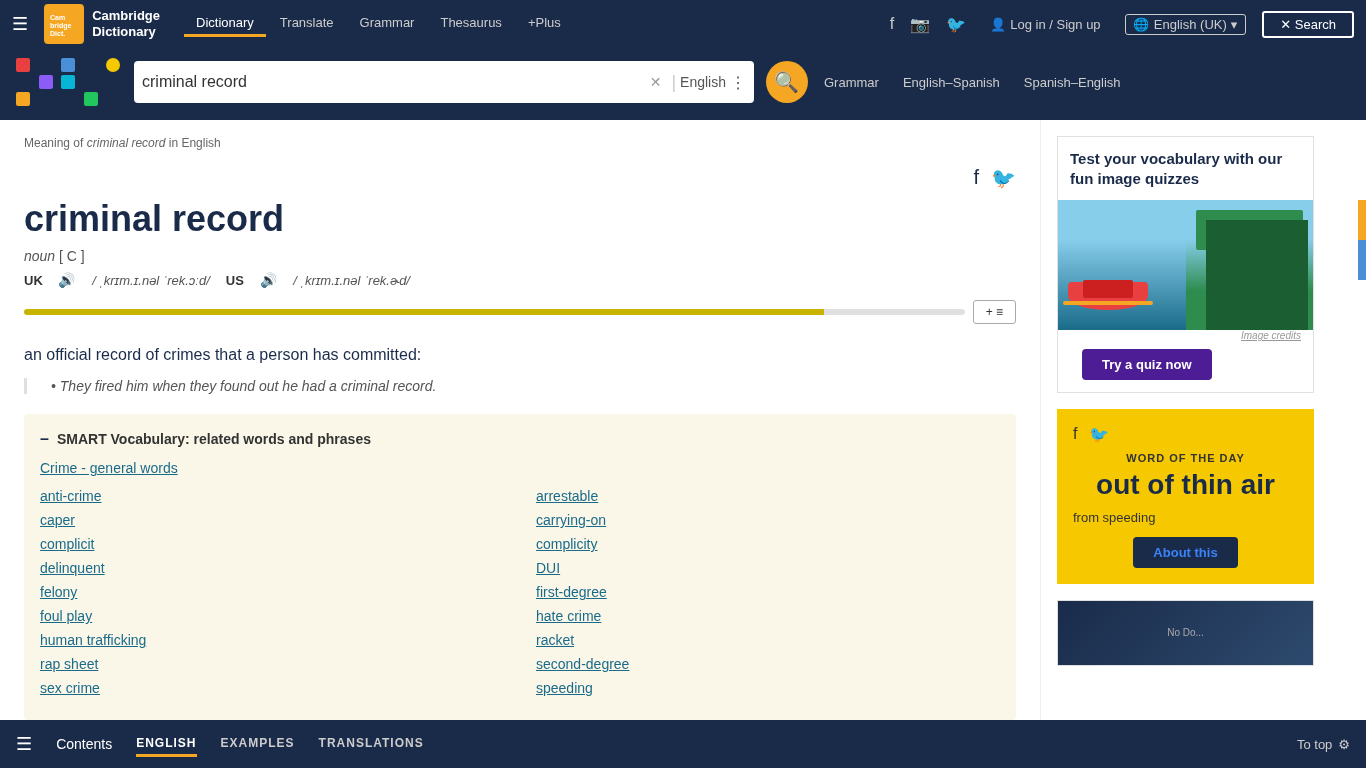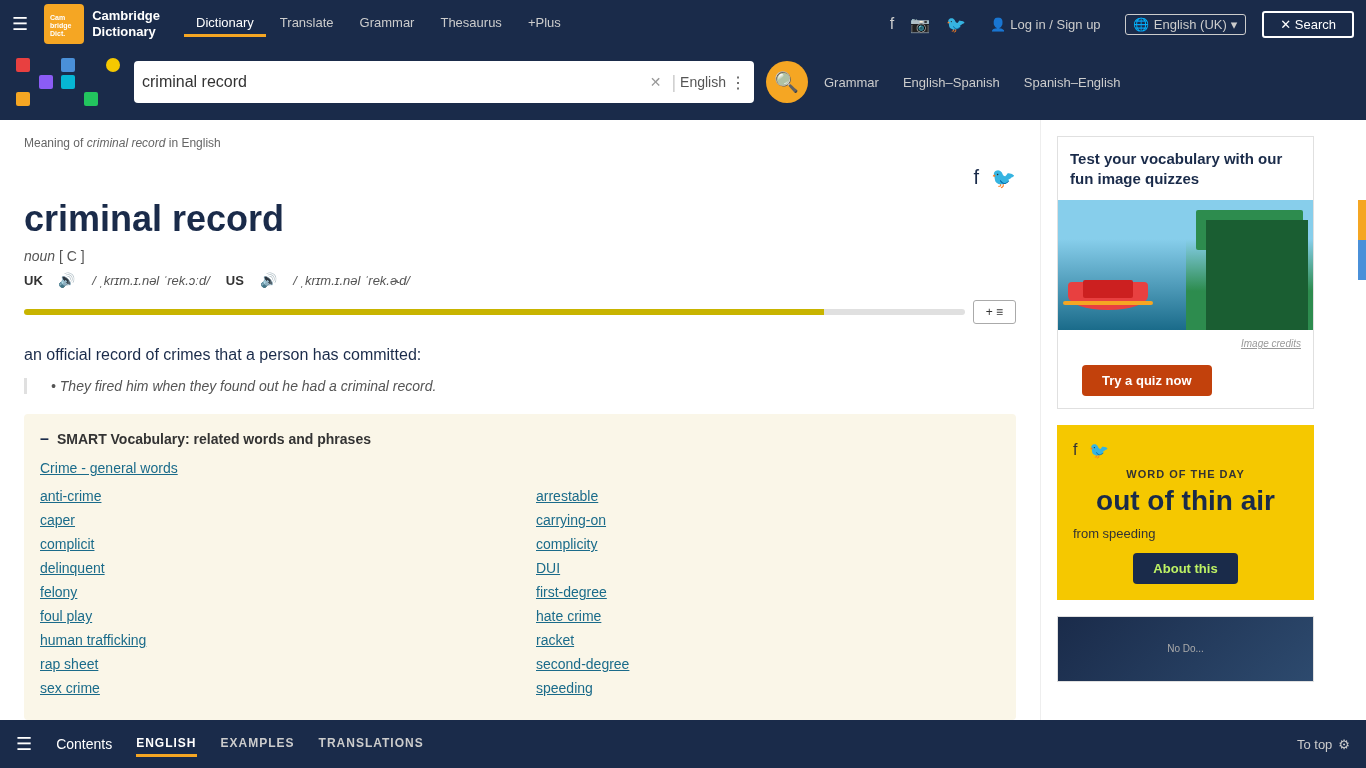--- a/index.html
+++ b/index.html
@@ -88,30 +88,30 @@
 
     .vocab-columns { display: flex; gap: 32px; }
     .vocab-col { flex: 1; }
     .vocab-link { display: block; color: #1a6b8a; font-size: 14px; text-decoration: underline; cursor: pointer; margin-bottom: 8px; }
 
     
     .sidebar { width: 290px; padding: 16px; border-left: 1px solid #eee; flex-shrink: 0; }
     .quiz-section { border: 1px solid #e0e0e0; margin-bottom: 16px; }
     .quiz-title { font-size: 15px; font-weight: bold; color: #1a2b4a; padding: 12px; line-height: 1.3; }
     .quiz-image { width: 100%; height: 130px; overflow: hidden; display: flex; }
-    .quiz-image-credits { font-size: 10px; color: #999; text-align: right; padding: 8px 12px; display: block; font-style: italic; text-decoration: underline; cursor: pointer; }
-    .quiz-btn { background: #c2410c; color: #fff; border: none; padding: 8px 20px; margin: 8px 12px 12px; border-radius: 4px; cursor: pointer; font-size: 13px; font-weight: bold; }
+    .quiz-image-credits { font-size: 10px; color: #999; text-align: right; padding: 0 12px; display: block; font-style: italic; text-decoration: underline; cursor: pointer; }
+    .quiz-btn { background: #4c1d95; color: #fff; border: none; padding: 8px 20px; margin: 8px 12px 12px; border-radius: 4px; cursor: pointer; font-size: 13px; font-weight: bold; }
 
     .word-of-day { background: #f5c800; margin-bottom: 16px; padding: 16px; }
     .wod-social { display: flex; gap: 12px; margin-bottom: 8px; }
     .wod-social-icon { color: #333; font-size: 16px; cursor: pointer; }
     .wod-label { font-size: 11px; font-weight: bold; letter-spacing: 1px; color: #333; text-align: center; margin-bottom: 4px; }
     .wod-word { font-size: 28px; font-weight: bold; color: #1a2b4a; text-align: center; margin-bottom: 8px; line-height: 1.2; }
     .wod-definition { font-size: 13px; color: #333; margin-top: 8px; }
-    .wod-about-btn { background: #1a2b4a; color: #bef264; border: none; padding: 8px 20px; border-radius: 4px; cursor: pointer; font-size: 13px; font-weight: bold; margin-top: 12px; }
+    .wod-about-btn { background: #1a2b4a; color: #3b82f6; border: none; padding: 8px 20px; border-radius: 4px; cursor: pointer; font-size: 13px; font-weight: bold; margin-top: 12px; }
 
     .sidebar-bottom { border: 1px solid #e0e0e0; }
     .sidebar-bottom-preview { height: 64px; background: linear-gradient(135deg, #1a2b4a 0%, #2d4a6e 100%); display: flex; align-items: center; justify-content: center; color: #fff; font-size: 11px; }
 
     
     .accent-bars { position: fixed; right: 0; top: 200px; display: flex; flex-direction: column; }
     .accent-bar-orange { width: 8px; height: 40px; background: #f5a623; }
     .accent-bar-blue { width: 8px; height: 40px; background: #4a90d9; }
 
     

